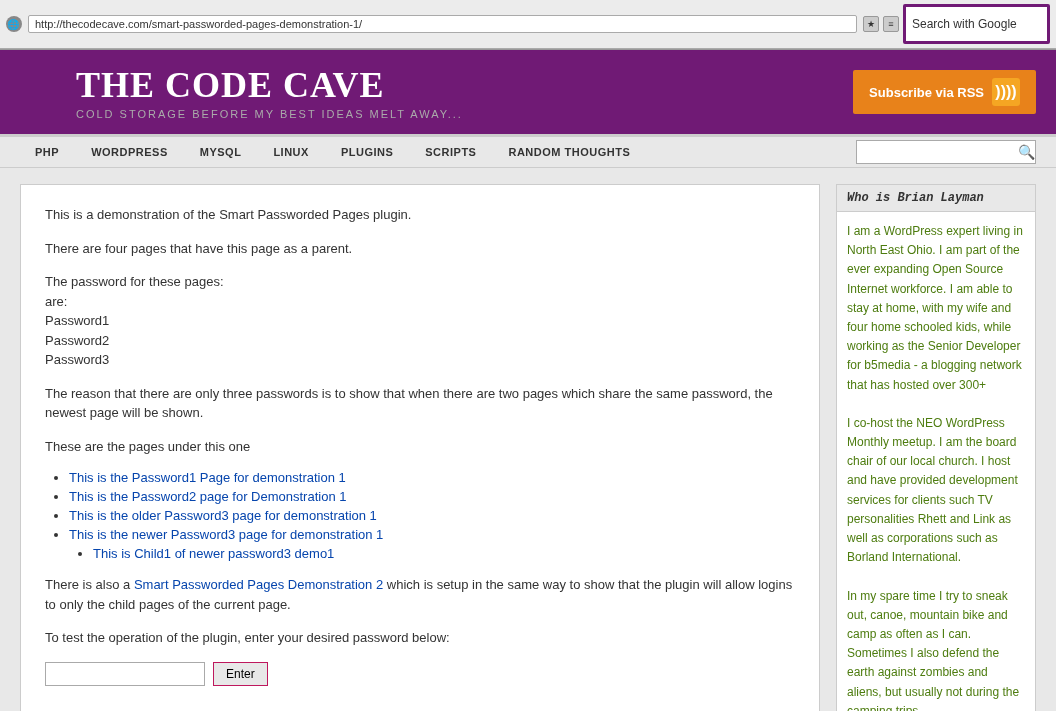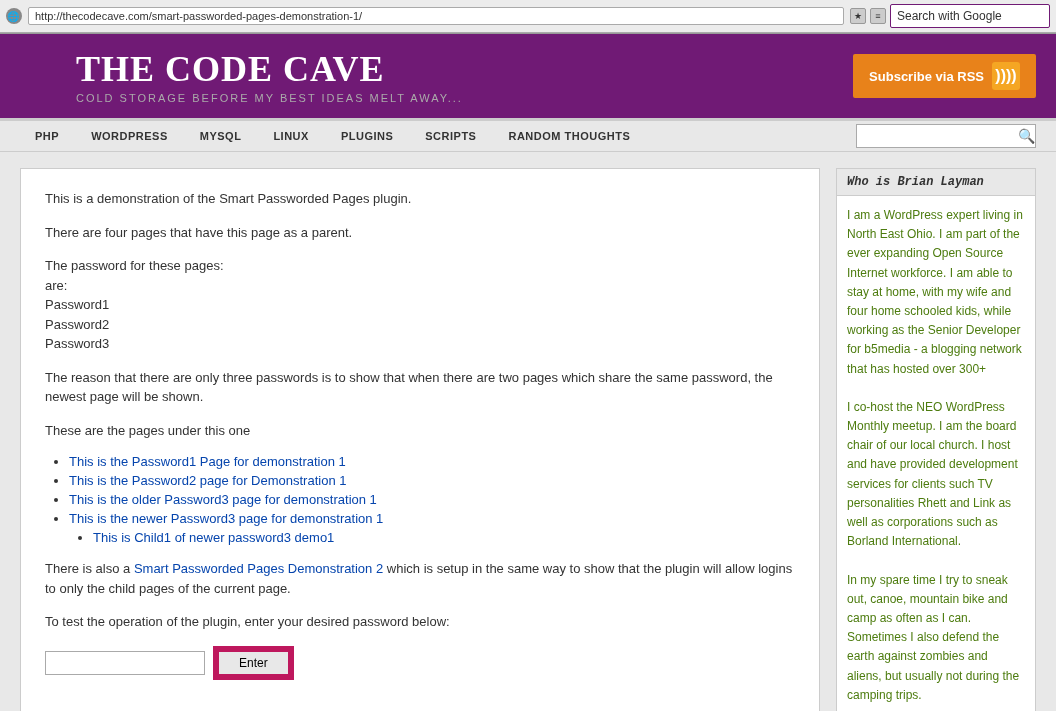--- a/index.html
+++ b/index.html
@@ -47,25 +47,25 @@
       background: #ccc;
       border: 1px solid #999;
       border-radius: 2px;
       display: flex; align-items: center; justify-content: center;
       font-size: 9px;
     }
     .search-bar-browser {
       display: flex;
       align-items: center;
       background: white;
-      border: 1px solid #701a75;
+      border: 3px solid #701a75;
       border-radius: 2px;
-      padding: 4px 6px;
-      font-size: 12px;
-      width: 160px;
+      padding: 10px 6px;
+      font-size: 12px;
+      width: 147px;
     }
 
     
     .site-wrapper {
       background: #f0f0f0;
       min-height: 680px;
     }
 
     
     .site-header {
@@ -211,22 +211,22 @@
       gap: 8px;
     }
     .password-input {
       border: 1px solid #aaa;
       padding: 4px 6px;
       font-size: 12px;
       width: 160px;
     }
     .password-submit {
       background: #e8e8e8;
-      border: 6px solid #be185d;
-      padding: 4px 20px;
+      border: 1px solid #be185d;
+      padding: 4px 12px;
       font-size: 12px;
       cursor: pointer;
       font-weight: normal;
     }
 
     
     .widget {
       margin-bottom: 16px;
     }
     .widget-title {

